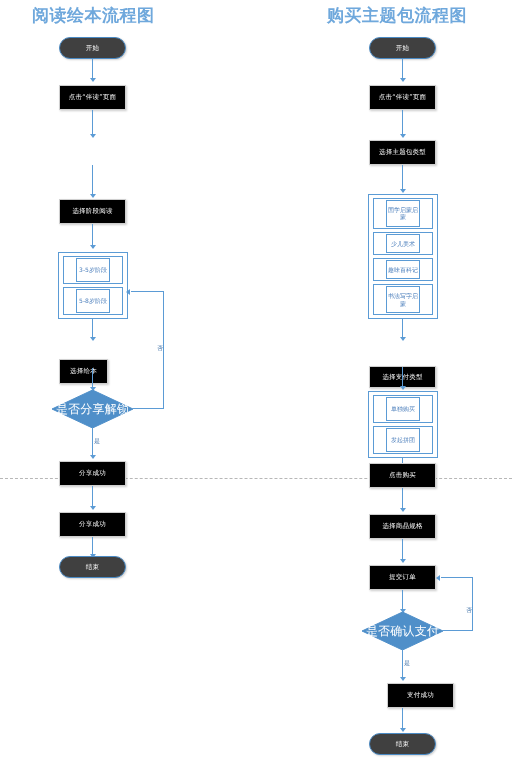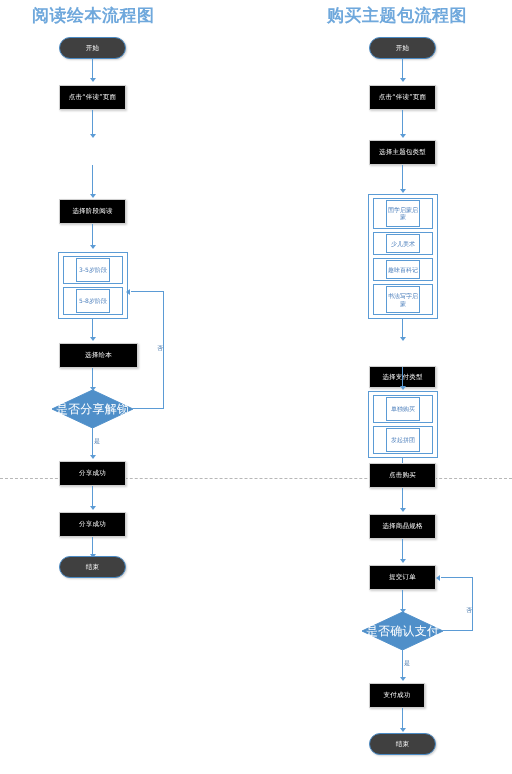--- a/index.html
+++ b/index.html
@@ -191,21 +191,21 @@
     <div class="group-inner">
       <div class="opt">
         <span>5-8岁阶段</span>
       </div>
     </div>
   </div>
 
   <div class="conn v" style="left:92px; top:319px; height:20px;"></div>
   <div class="arrow down" style="left:89.7px; top:337px;"></div>
 
-  <div class="node" style="left:59px; top:343px; width:79px; height:25px;text-align:right;">
+  <div class="node" style="left:59px; top:359px; width:49px; height:25px;text-align:right;">
     <span>选择绘本</span>
   </div>
   <div class="conn v" style="left:92px; top:368px; height:22px;"></div>
   <div class="arrow down" style="left:89.7px; top:387px;"></div>
 
   <div class="node diamond" style="left:52px; top:390px; width:81px; height:38px;">
     <svg class="diamond-shape" viewBox="0 0 81 38" preserveAspectRatio="none">
       <polygon points="40.5,0 81,19 40.5,38 0,19" fill="#4f8fc9" stroke="#4f8fc9" stroke-width="1"></polygon>
     </svg>
     <span class="diamond-label">是否分享解锁</span>
@@ -331,21 +331,21 @@
   <div class="conn h" style="left:443px; top:630px; width:30px;"></div>
   <div class="conn v" style="left:472px; top:577px; height:54px;"></div>
   <div class="conn h" style="left:441px; top:577px; width:32px;"></div>
   <div class="arrow left" style="left:436px; top:574.5px;"></div>
   <div class="edge-label vert" style="left:464px; top:602px;">否</div>
 
   <div class="conn v" style="left:402px; top:650px; height:29px;"></div>
   <div class="arrow down" style="left:399.7px; top:677px;"></div>
   <div class="edge-label" style="left:404px; top:659px;">是</div>
 
-  <div class="node" style="left:369px; top:683px; width:56px; height:25px;">
+  <div class="node" style="left:387px; top:683px; width:67px; height:25px;">
     <span>支付成功</span>
   </div>
   <div class="conn v" style="left:402px; top:708px; height:22px;"></div>
   <div class="arrow down" style="left:399.7px; top:728px;"></div>
 
   <div class="node terminal" style="left:369px; top:733px; width:67px; height:22px;">
     <span>结束</span>
   </div>
 
 </div>

